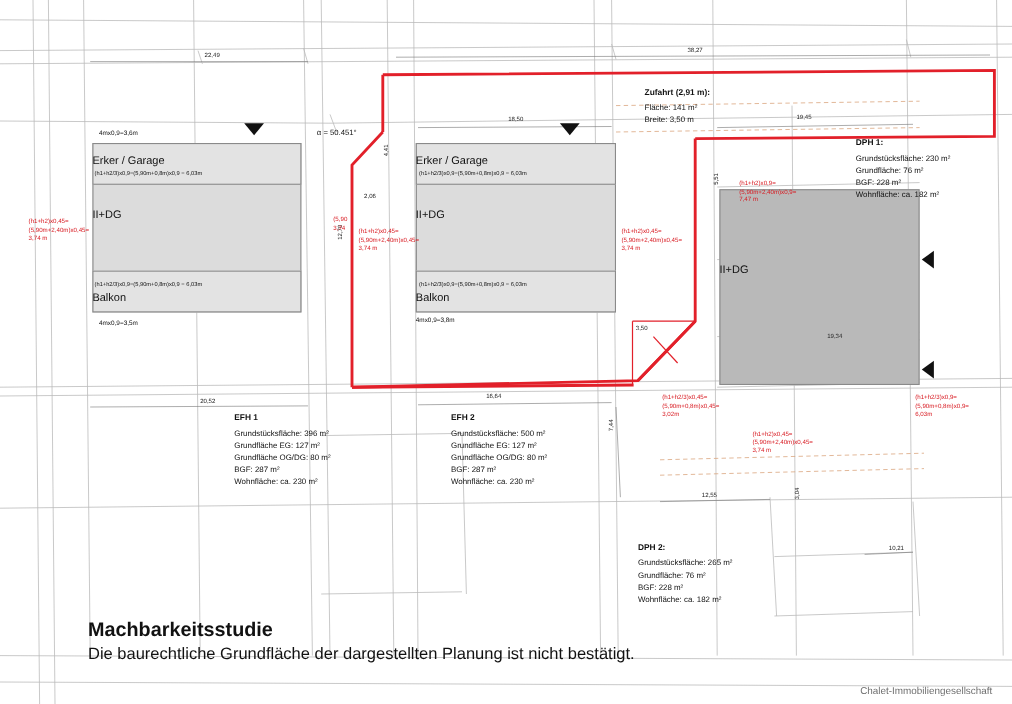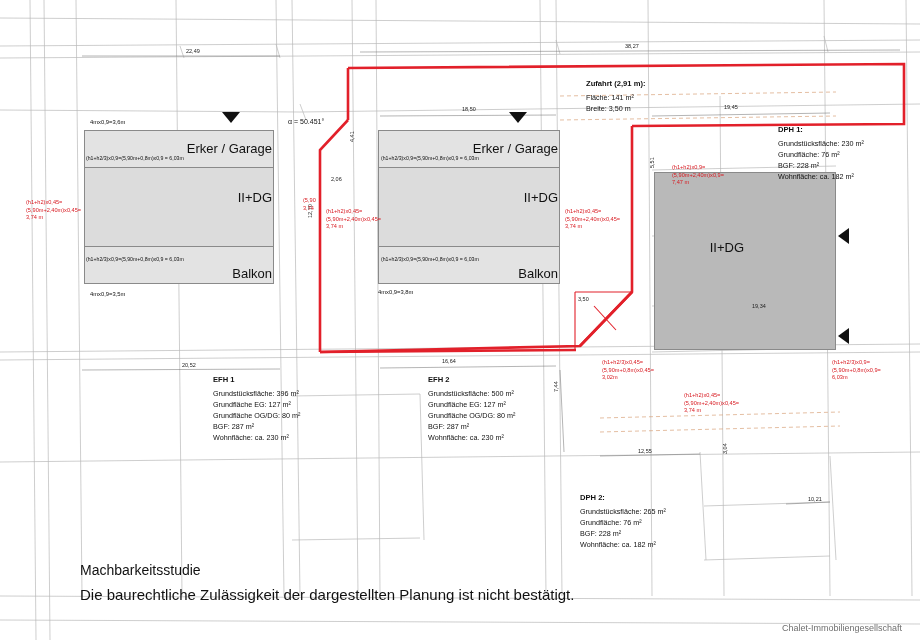--- a/index.html
+++ b/index.html
@@ -56,36 +56,36 @@
   .reserviert {
     position:absolute;
     color:#e01f26;
     font-weight:bold;
     font-size:20px;
     letter-spacing:0.5px;
   }
 
   .bldg-label {
     position:absolute;
-    font-size:13px;
-    color:#111;
-    white-space:nowrap;
-    text-align:right;
+    font-size:10px;
+    color:#111;
+    white-space:nowrap;
+    text-align:left;
   }
 
   .arrow-tri { position:absolute; width:0; height:0; }
   .arrow-down { border-left:9px solid transparent; border-right:9px solid transparent; border-top:11px solid #111; }
   .arrow-left { border-top:8px solid transparent; border-bottom:8px solid transparent; border-right:11px solid #111; }
 
   .angle { position:absolute; font-size:7px; color:#111; }
 
   .footer-title {
     position:absolute;
-    font-size:14px;
-    font-weight:normal;
+    font-size:18px;
+    font-weight:bold;
     color:#111;
   }
   .footer-sub {
     position:absolute;
     font-size:15px;
     color:#111;
   }
   .watermark {
     position:absolute;
     font-size:9px;
@@ -297,21 +297,21 @@
 
   <div class="info" style="left:168px; top:374px;margin-left:45px;">
     <span class="ttl">EFH 1</span>
     <span>Grundstücksfläche: 396 m²</span><br>
     <span>Grundfläche EG: 127 m²</span><br>
     <span>Grundfläche OG/DG: 80 m²</span><br>
     <span>BGF: 287 m²</span><br>
     <span>Wohnfläche: ca. 230 m²</span>
   </div>
 
-  <div class="info" style="left:388px; top:374px;padding-left:40px;">
+  <div class="info" style="left:370px; top:374px;padding-left:40px;">
     <span class="ttl">EFH 2</span>
     <span>Grundstücksfläche: 500 m²</span><br>
     <span>Grundfläche EG: 127 m²</span><br>
     <span>Grundfläche OG/DG: 80 m²</span><br>
     <span>BGF: 287 m²</span><br>
     <span>Wohnfläche: ca. 230 m²</span>
   </div>
 
   <div class="info" style="left:778px; top:124px;">
     <span class="ttl">DPH 1:</span>
@@ -323,16 +323,16 @@
 
   <div class="info" style="left:580px; top:492px;">
     <span class="ttl">DPH 2:</span>
     <span>Grundstücksfläche: 265 m²</span><br>
     <span>Grundfläche: 76 m²</span><br>
     <span>BGF: 228 m²</span><br>
     <span>Wohnfläche: ca. 182 m²</span>
   </div>
 
   <div class="footer-title" style="left:80px; top:562px;">Machbarkeitsstudie</div>
-  <div class="footer-sub" style="left:80px; top:586px;">Die baurechtliche Zulässigkeit der dargestellten Planung ist nicht bestätigt.</div>
+  <div class="footer-sub" style="left:80px; top:586px;">Die baurechtliche Grundfläche der dargestellten Planung ist nicht bestätigt.</div>
   <div class="watermark" style="left:782px; top:623px;">Chalet-Immobiliengesellschaft</div>
 
 </div>
 
 </body></html>

